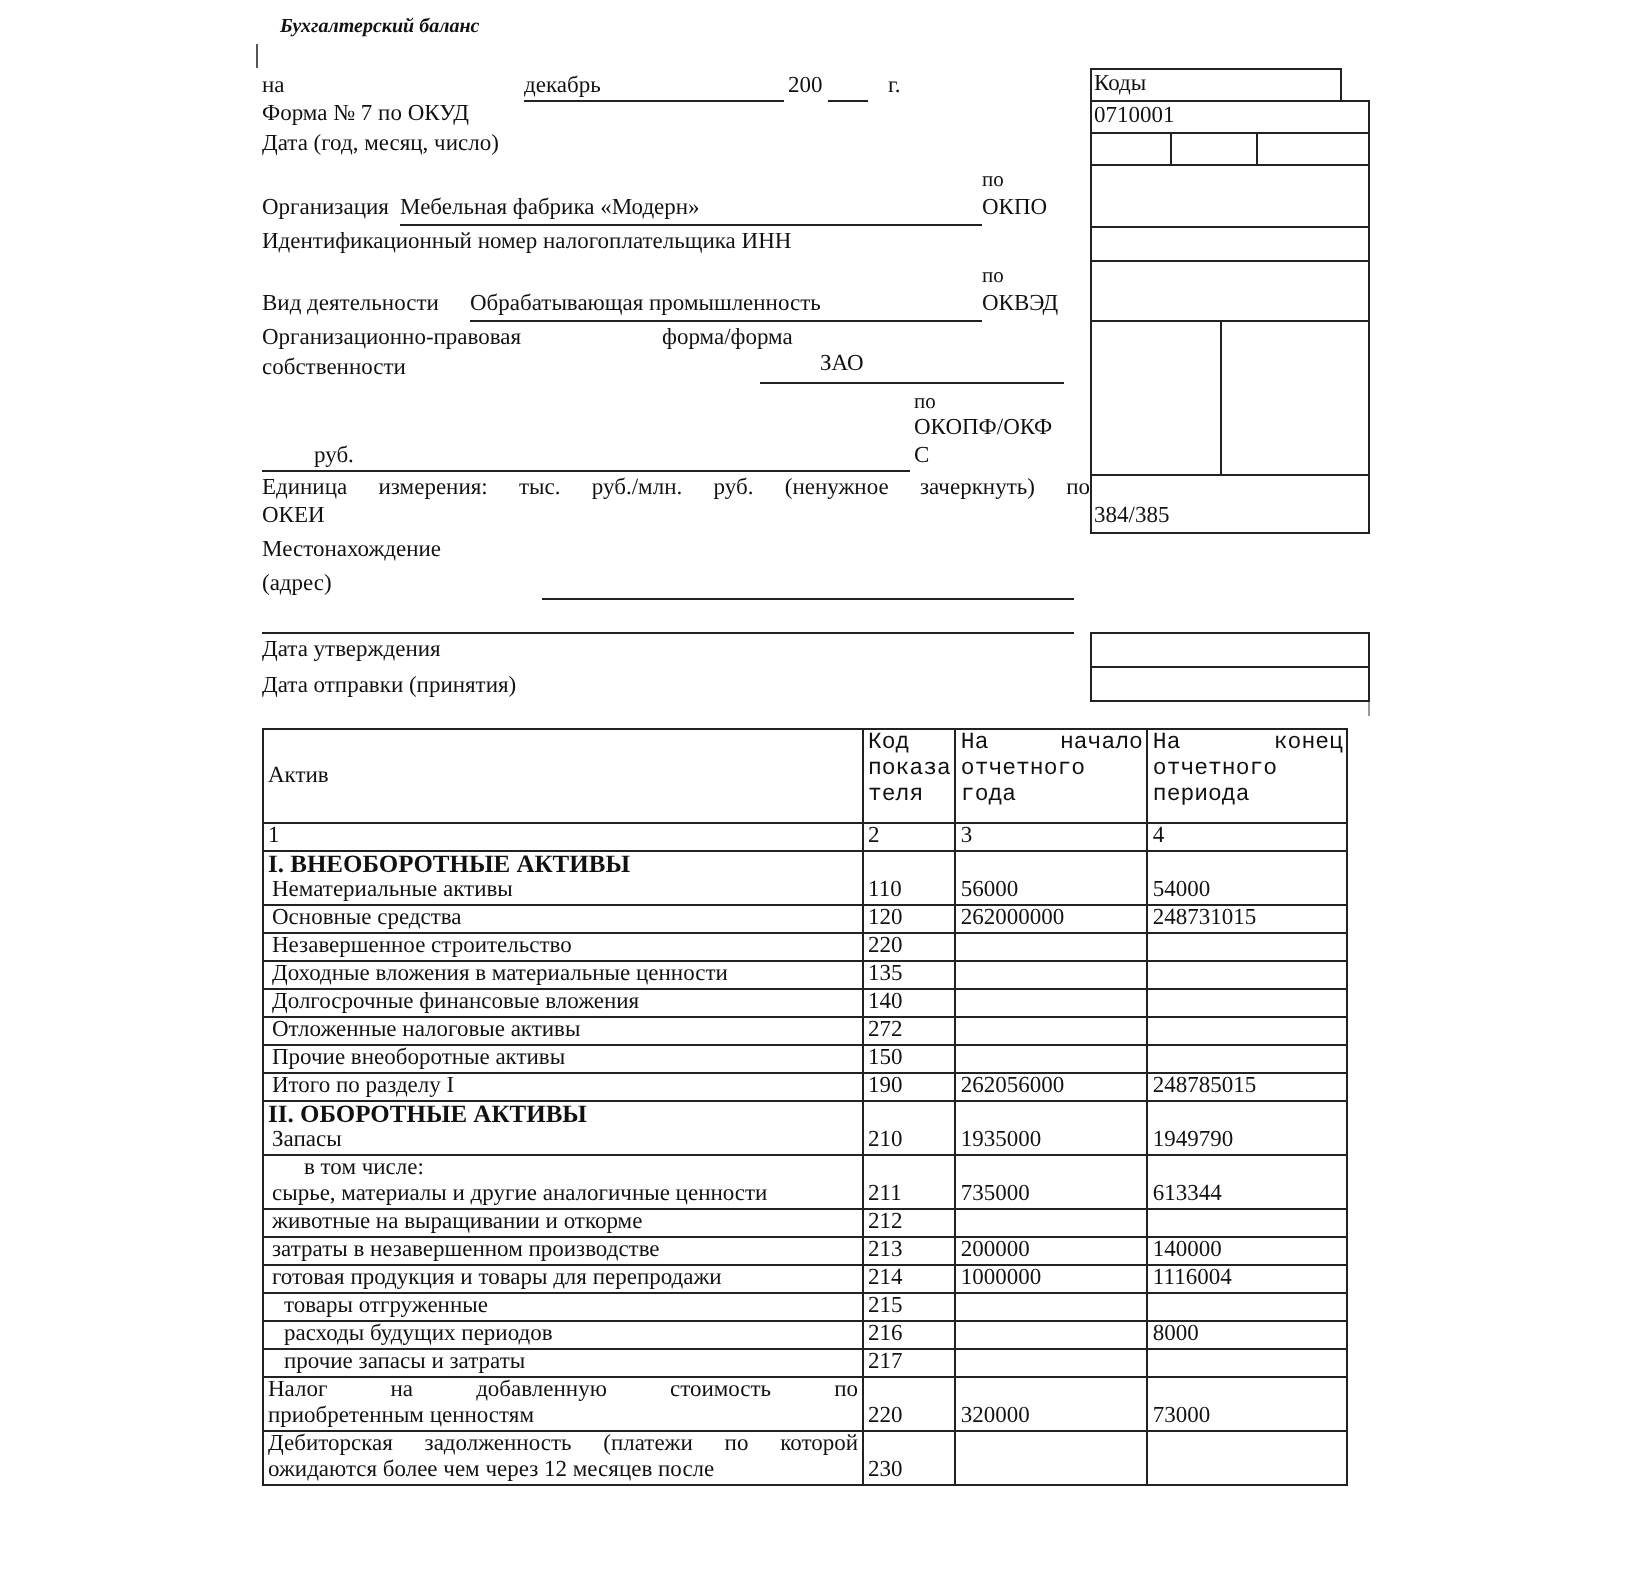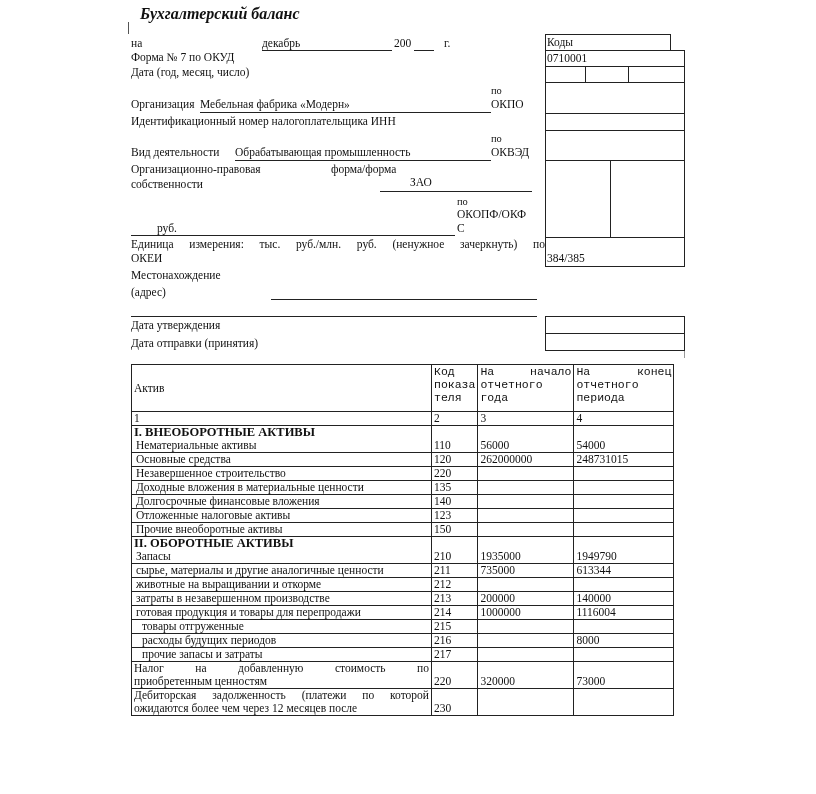--- a/index.html
+++ b/index.html
@@ -1,19 +1,19 @@
 <!DOCTYPE html>
 <html><head>
   <meta charset="utf-8">
   <style>
     html, body { margin: 0; padding: 0; background: #ffffff; }
     body { width: 816px; height: 794px; position: relative; overflow: hidden;
       font-family: "Liberation Serif", "DejaVu Serif", serif; font-size: 11.5px; color: #111; }
     .abs { position: absolute; white-space: nowrap; line-height: 13px; }
-    .title { font-style: italic; font-weight: bold; font-size: 16px; }
+    .title { font-style: italic; font-weight: bold; font-size: 10px; }
     .cursor { position: absolute; left: 128px; top: 22px; width: 1px; height: 12px; background: #555; }
     .uline { position: absolute; height: 1px; background: #222; }
     .small { font-size: 10.5px; }
     .box { position: absolute; border: 1px solid #222; box-sizing: border-box; }
     .vline { position: absolute; width: 1px; background: #222; }
     
     table.bal { position: absolute; left: 131px; top: 364px; border-collapse: collapse; table-layout: fixed; }
     table.bal td { border: 1px solid #222; padding: 0 2px; vertical-align: top; line-height: 13px; font-size: 11.5px; overflow: hidden; }
     .mono { font-family: "Liberation Mono", "DejaVu Sans Mono", monospace; font-size: 10px; }
     .hdr td { height: 46px; }
@@ -180,45 +180,63 @@
         </td>
         <td style="vertical-align: top;">140</td>
         <td style="vertical-align: top;"></td>
         <td style="vertical-align: top;"></td>
         <td style="border: none;"></td>
       </tr>
       <tr>
         <td colspan="1">
           <div style="padding-left: 2px;">Отложенные налоговые активы</div>
         </td>
-        <td style="vertical-align: top;">123</td>
+        <td style="vertical-align: top;">272</td>
         <td style="vertical-align: top;"></td>
         <td style="vertical-align: top;"></td>
         <td style="border: none;"></td>
       </tr>
       <tr>
         <td colspan="1">
           <div style="padding-left: 2px;">Прочие внеоборотные активы</div>
         </td>
         <td style="vertical-align: top;">150</td>
         <td style="vertical-align: top;"></td>
         <td style="vertical-align: top;"></td>
+        <td style="border: none;"></td>
+      </tr>
+      <tr>
+        <td colspan="1">
+          <div style="padding-left: 2px;">Итого по разделу I</div>
+        </td>
+        <td style="vertical-align: top;">190</td>
+        <td style="vertical-align: top;">262056000</td>
+        <td style="vertical-align: top;">248785015</td>
         <td style="border: none;"></td>
       </tr>
       <tr>
         <td colspan="1">
           <div class="sec">II. ОБОРОТНЫЕ АКТИВЫ</div>
           <div style="padding-left: 2px;">Запасы</div>
         </td>
         <td style="vertical-align: bottom;">210</td>
         <td style="vertical-align: bottom;">1935000</td>
         <td style="vertical-align: bottom;">1949790</td>
         <td style="border: none;"></td>
       </tr>
       <tr>
+        <td colspan="1" style="border-bottom: none;">
+          <div style="padding-left: 18px;">в том числе:</div>
+        </td>
+        <td style="vertical-align: top; border-bottom: none;"></td>
+        <td style="vertical-align: top; border-bottom: none;"></td>
+        <td style="vertical-align: top; border-bottom: none;"></td>
+        <td style="border: none;"></td>
+      </tr>
+      <tr>
         <td colspan="1" style="border-top: none;">
           <div style="padding-left: 2px;">сырье, материалы и другие аналогичные ценности</div>
         </td>
         <td style="vertical-align: top; border-top: none;">211</td>
         <td style="vertical-align: top; border-top: none;">735000</td>
         <td style="vertical-align: top; border-top: none;">613344</td>
         <td style="border: none;"></td>
       </tr>
       <tr>
         <td colspan="1">

